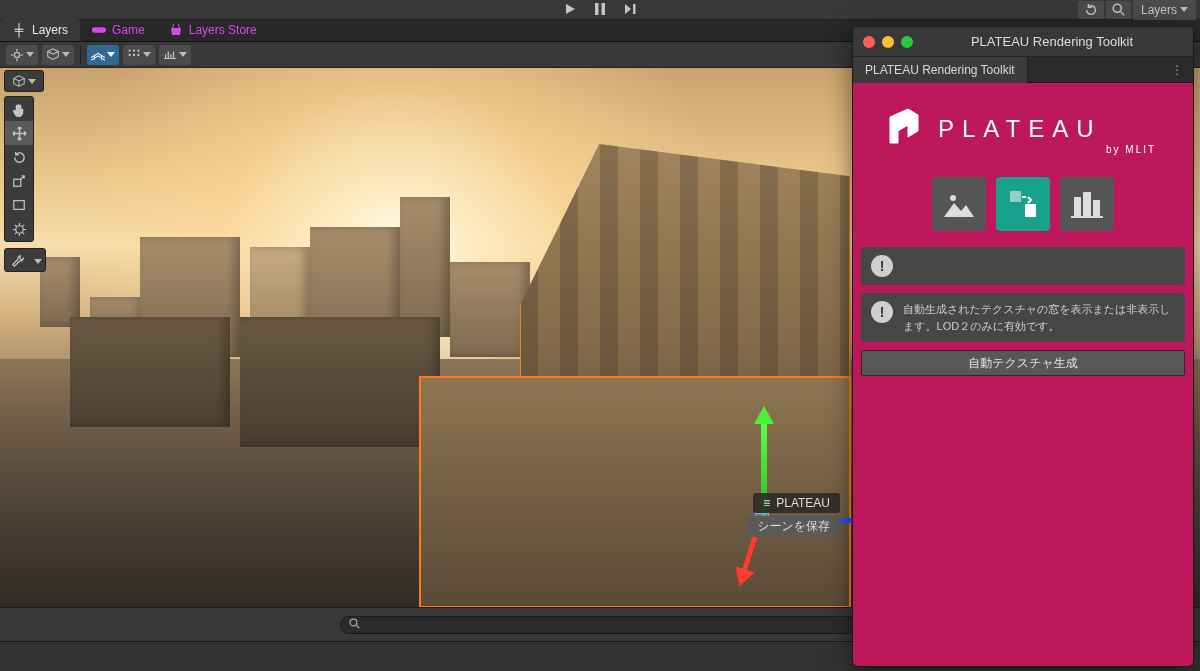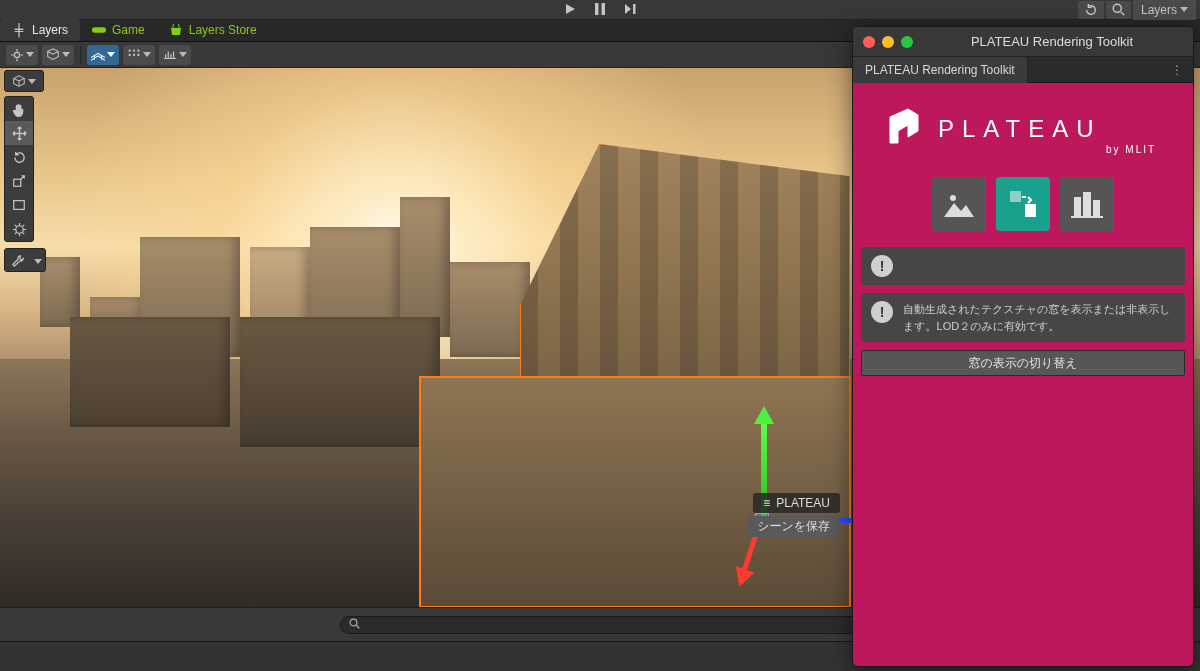--- a/index.html
+++ b/index.html
@@ -9,21 +9,21 @@
   
   .main-toolbar { position: absolute; left:0; top:0; right:0; height:20px; background:#383838; border-bottom:1px solid #222; display:flex; align-items:center; }
   .play-controls { position:absolute; left:50%; top:0; transform:translateX(-50%); display:flex; gap:0; height:20px; }
   .play-controls .btn { width:30px; height:18px; display:flex; align-items:center; justify-content:center; color:#c4c4c4; }
   .right-cluster { margin-left:auto; display:flex; align-items:center; gap:2px; height:20px; padding-right:4px;}
   .rc-btn { height:18px; padding:0 6px; background:#4b4b4b; display:flex; align-items:center; justify-content:center; border-radius:2px; color:#c4c4c4; gap:3px;}
   .rc-label { padding:12px 8px; }
 
   
   .tabs { position:absolute; left:0; top:20px; right:0; height:22px; background:#282828; display:flex; align-items:flex-end; border-bottom:1px solid #111; }
-  .tab { height:22px; display:flex; align-items:center; gap:6px; padding:0 12px; color:#84cc16; font-size:12px; }
+  .tab { height:22px; display:flex; align-items:center; gap:6px; padding:0 12px; color:#d946ef; font-size:12px; }
   .tab.active { background:#383838; color:#e8e8e8; border-top-left-radius:3px; border-top-right-radius:3px;}
   .tab .ticon { width:14px; display:flex; justify-content:center; }
 
   
   .scene-bar { position:absolute; left:0; top:42px; right:0; height:26px; background:#383838; border-bottom:1px solid #222; display:flex; align-items:center; padding:0 6px; gap:4px; }
   .sb-left { display:flex; gap:4px; align-items:center;}
   .sb-btn { height:20px; min-width:24px; padding:0 4px; background:#4b4b4b; border-radius:3px; display:flex; align-items:center; justify-content:center; gap:2px; color:#c4c4c4; }
   .sb-sep { width:1px; height:18px; background:#222; margin:0 2px;}
   .sb-right { margin-left:auto; display:flex; gap:4px; align-items:center;}
   .sb-active { background:#316896 !important; color:#fff !important; }
@@ -403,17 +403,17 @@
 
 
       <div class="pinfo">
         <div class="ibub">!</div>
       </div>
 
       <div class="pinfo">
         <div class="ibub">!</div>
         <div>自動生成されたテクスチャの窓を表示または非表示します。LOD２のみに有効です。</div>
       </div>
-      <div class="pbtn">窓の表示の切り替え</div>
+      <div class="pbtn">自動テクスチャ生成</div>
     </div>
   </div>
 
 </div>
 
 </body></html>

